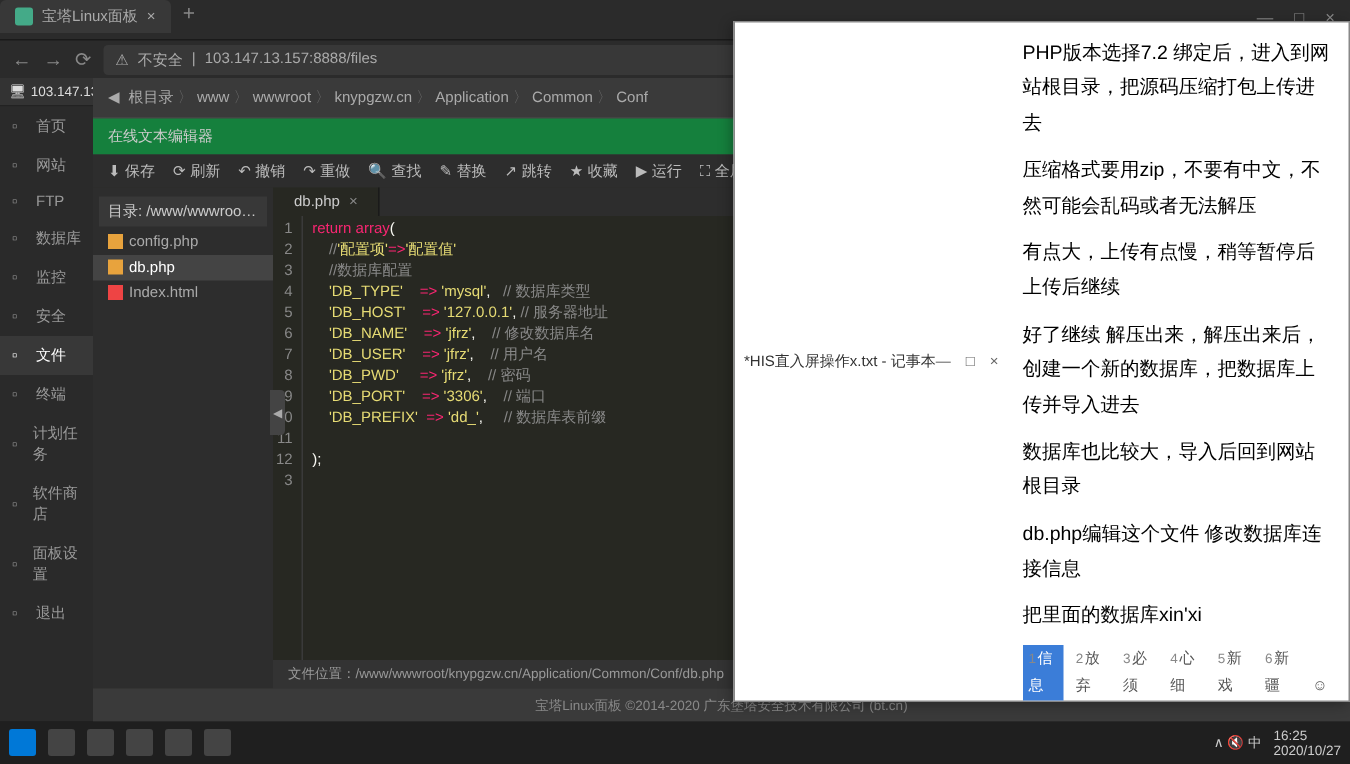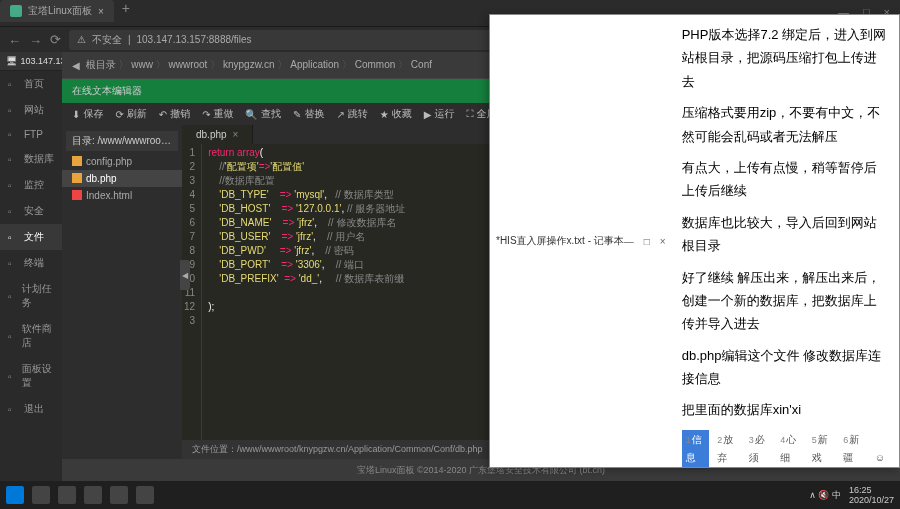--- a/index.html
+++ b/index.html
@@ -234,22 +234,22 @@
       <span>—</span>
       <span>□</span>
       <span>×</span>
     </span>
   </div>
   <div class="np-body">
     <div id="np-paras">
         <p>PHP版本选择7.2 绑定后，进入到网站根目录，把源码压缩打包上传进去</p>
         <p>压缩格式要用zip，不要有中文，不然可能会乱码或者无法解压</p>
         <p>有点大，上传有点慢，稍等暂停后上传后继续</p>
+        <p>好了继续 解压出来，解压出来后，创建一个新的数据库，把数据库上传并导入进去</p>
         <p>数据库也比较大，导入后回到网站根目录</p>
-        <p>好了继续 解压出来，解压出来后，创建一个新的数据库，把数据库上传并导入进去</p>
         <p>db.php编辑这个文件 修改数据库连接信息</p>
         <p>把里面的数据库xin'xi</p>
       </div>
     <div class="np-ime" id="ime">
         <span class="ime-cand sel"><span class="ime-num">1</span>信息</span>
         <span class="ime-cand"><span class="ime-num">2</span>放弃</span>
         <span class="ime-cand"><span class="ime-num">3</span>必须</span>
         <span class="ime-cand"><span class="ime-num">4</span>心细</span>
         <span class="ime-cand"><span class="ime-num">5</span>新戏</span>
         <span class="ime-cand"><span class="ime-num">6</span>新疆</span>

